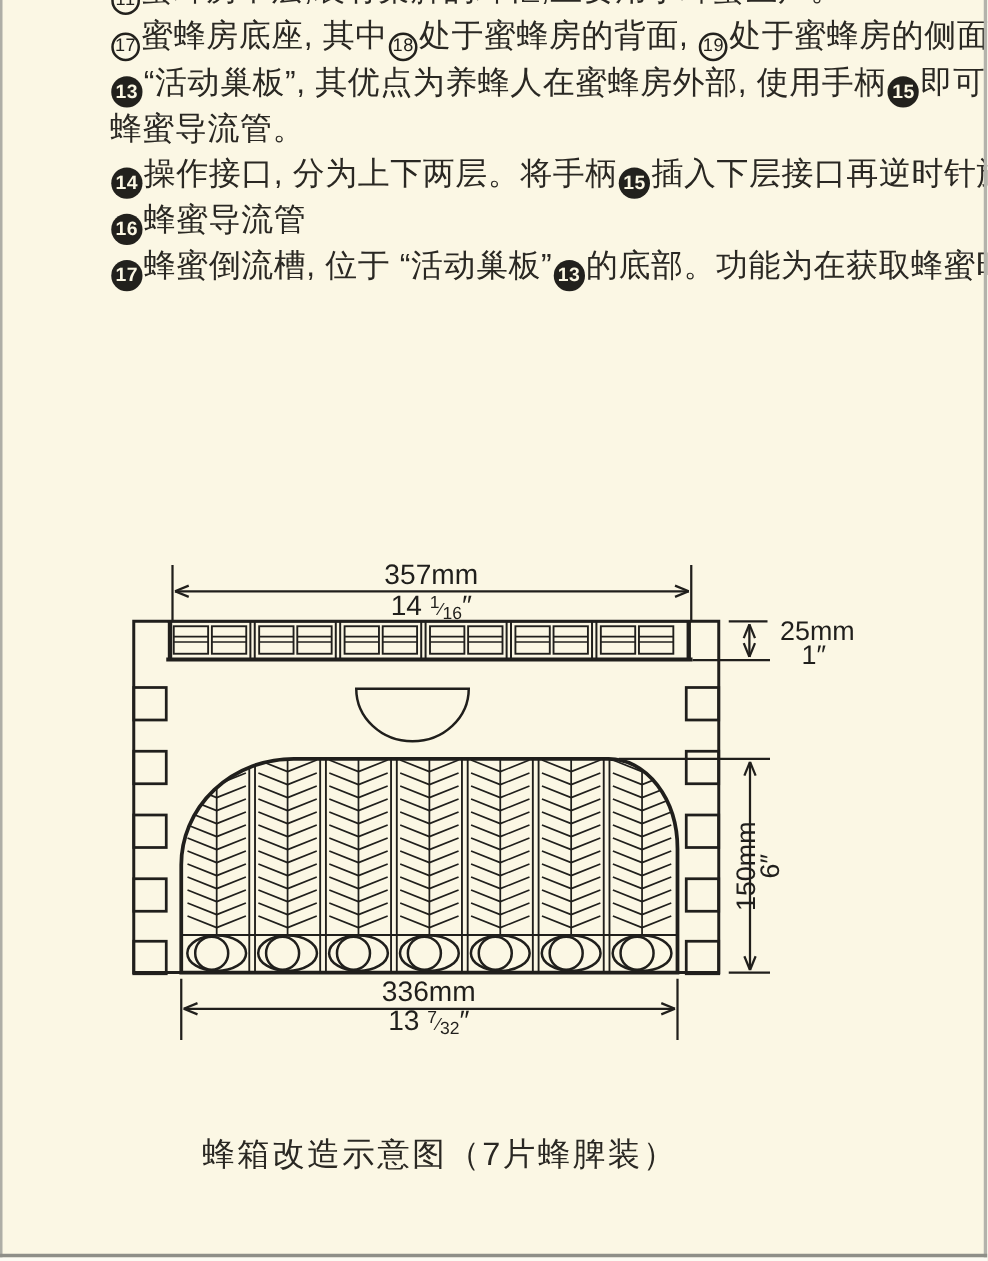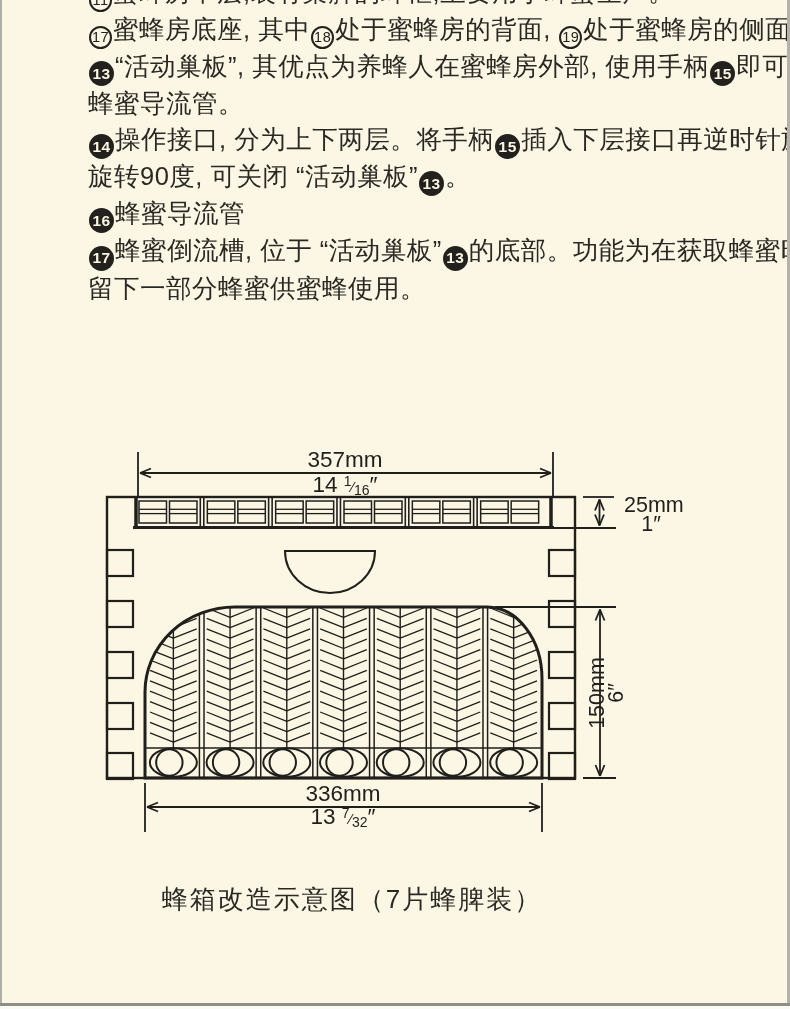--- a/index.html
+++ b/index.html
@@ -11,37 +11,35 @@
   .edge-under{position:absolute;left:0;top:1006px;width:790px;height:3px;background:#fcfbf3;}
   .text-block{position:absolute;left:88px;top:-25px;width:650px;
               font-size:25.5px;line-height:35.8px;color:#2a2823;letter-spacing:0.5px;}
   .tline{white-space:nowrap;}
   .cnum{display:inline-flex;align-items:center;justify-content:center;border-radius:50%;
         line-height:1;vertical-align:-4px;margin:0 1px;box-sizing:border-box;
         font-family:"Liberation Sans",sans-serif;}
   .cnum.f{width:25px;height:25px;background:#22211d;color:#fbf7e3;font-size:15.5px;font-weight:700;}
   .cnum.o{width:23px;height:23px;border:2px solid #22211d;color:#22211d;font-size:14.5px;font-weight:500;}
   .diagram{position:absolute;left:0;top:440px;}
-  .caption{position:absolute;left:0;top:879px;width:704px;height:40px;line-height:40px;
+  .caption{position:absolute;left:0;top:903px;width:704px;height:40px;line-height:40px;
            text-align:center;font-size:26px;color:#2a2823;letter-spacing:2px;}
 </style>
 </head>
 <body>
 
 <div class="page">
   <div class="text-block">
       <div class="tline"><span class="cnum o">11</span>蜜蜂房中层,装有巢脾的蜂框,主要用于蜂蜜生产。</div>
       <div class="tline"><span class="cnum o">17</span>蜜蜂房底座, 其中<span class="cnum o">18</span>处于蜜蜂房的背面, <span class="cnum o">19</span>处于蜜蜂房的侧面。</div>
       <div class="tline"><span class="cnum f">13</span>“活动巢板”, 其优点为养蜂人在蜜蜂房外部, 使用手柄<span class="cnum f">15</span>即可</div>
       <div class="tline">蜂蜜导流管。</div>
       <div class="tline"><span class="cnum f">14</span>操作接口, 分为上下两层。将手柄<span class="cnum f">15</span>插入下层接口再逆时针旋</div>
-      <div class="tline">旋转90度, 可关闭 “活动巢板”<span class="cnum f">13</span>。</div>
       <div class="tline"><span class="cnum f">16</span>蜂蜜导流管</div>
       <div class="tline"><span class="cnum f">17</span>蜂蜜倒流槽, 位于 “活动巢板”<span class="cnum f">13</span>的底部。功能为在获取蜂蜜时,</div>
-      <div class="tline">留下一部分蜂蜜供蜜蜂使用。</div>
     </div>
 
   <svg id="diagram-svg" class="diagram" width="790" height="405" viewBox="0 440 790 405">
       <defs>
         <clipPath id="frameClip">
           <path d="M145,778 L145,692 A90,85 0 0 1 235,607 L487,607 A55,72 0 0 1 542,679 L542,778 Z"></path>
         </clipPath>
       </defs>
       <g fill="none" stroke="#201f1c">
         <rect x="107" y="497" width="468" height="281" stroke-width="2.4"></rect>

